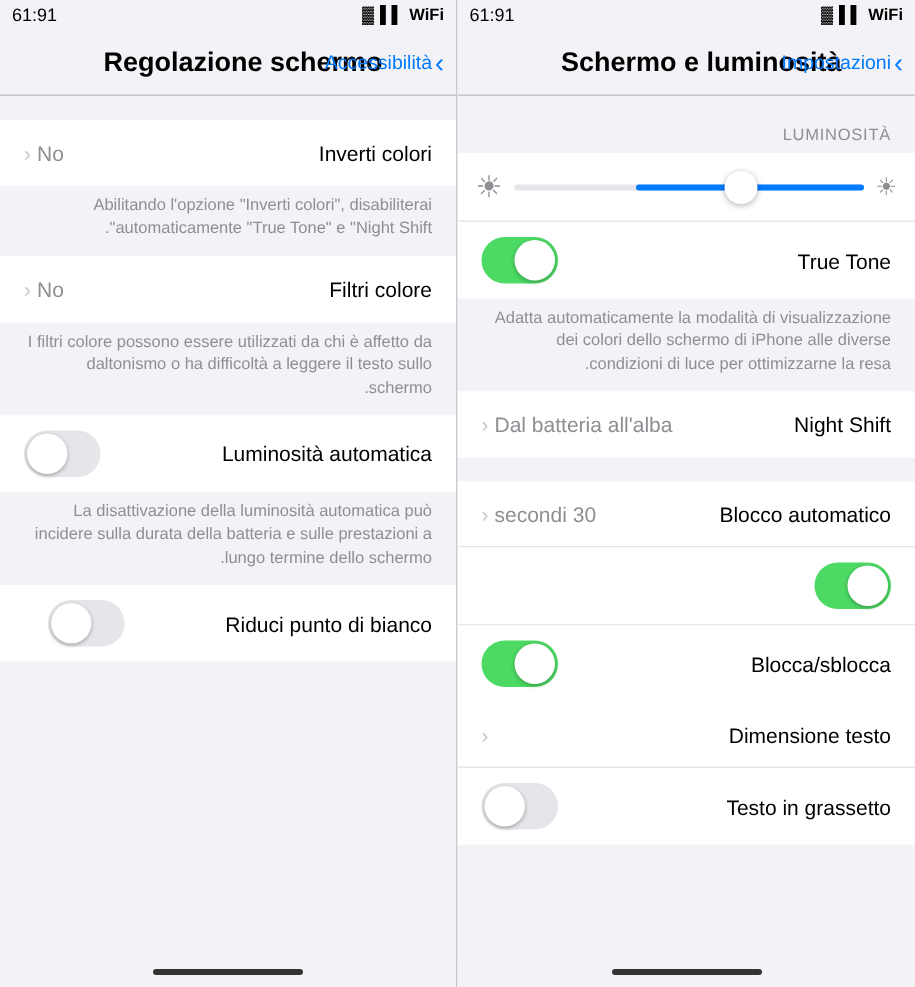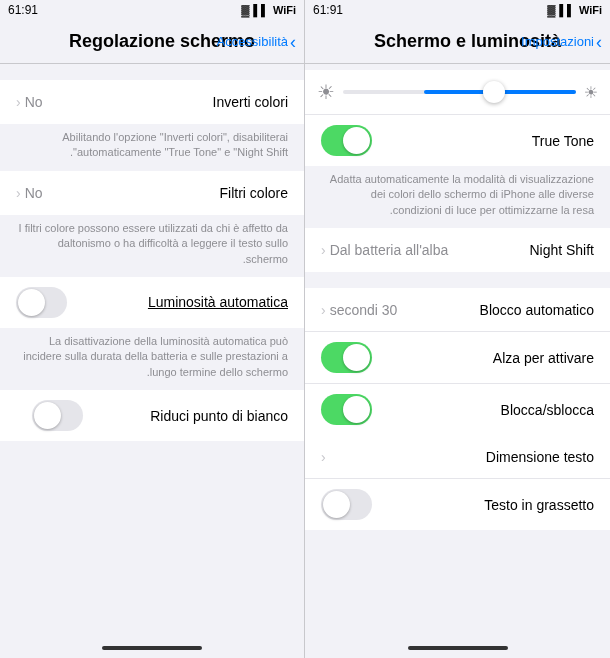--- a/index.html
+++ b/index.html
@@ -273,21 +273,21 @@
       <div class="cell">
         <span class="cell-label">Filtri colore</span>
         <div class="cell-value">
           <span>No</span>
           <span class="cell-chevron">‹</span>
         </div>
       </div>
     </div>
     <div class="cell-description">I filtri colore possono essere utilizzati da chi è affetto da daltonismo o ha difficoltà a leggere il testo sullo schermo.</div>
 
-    <div class="settings-group" style="margin-top:0px;text-decoration:underline;">
+    <div class="settings-group" style="margin-top:0px;">
       <div class="cell">
         <span class="cell-label">Luminosità automatica</span>
         <div class="toggle off">
           <div class="toggle-knob"></div>
         </div>
       </div>
     </div>
     <div class="cell-description">La disattivazione della luminosità automatica può incidere sulla durata della batteria e sulle prestazioni a lungo termine dello schermo.</div>
 
     <div class="settings-group" style="margin-top:0px;padding-left:16px;">
@@ -321,20 +321,21 @@
     <div class="nav-back">
       <span class="nav-back-arrow">›</span>
       <span>Impostazioni</span>
     </div>
     <span class="nav-title">Schermo e luminosità</span>
   </div>
 
   <div class="content">
 
     <div class="luminosity-section">
+      <div class="section-header">LUMINOSITÀ</div>
       <div class="slider-row">
         <span class="slider-icon">☀</span>
         <div class="slider-track">
           <div class="slider-fill" style="width:65%;"></div>
           <div class="slider-thumb" style="left: calc(65% - 11px);"></div>
         </div>
         <span class="slider-icon" style="font-size:20px;">☀</span>
       </div>
     </div>
 
@@ -360,21 +361,20 @@
 
     <div class="settings-group" style="margin-top:16px;">
       <div class="cell">
         <span class="cell-label">Blocco automatico</span>
         <div class="cell-value">
           <span>30 secondi</span>
           <span class="cell-chevron">‹</span>
         </div>
       </div>
       <div class="cell">
-        <span class="cell-label">Alza per attivare</span>
         <div class="toggle on">
           <div class="toggle-knob"></div>
         </div>
       </div>
       <div class="cell">
         <span class="cell-label">Blocca/sblocca</span>
         <div class="toggle on">
           <div class="toggle-knob"></div>
         </div>
       </div>

